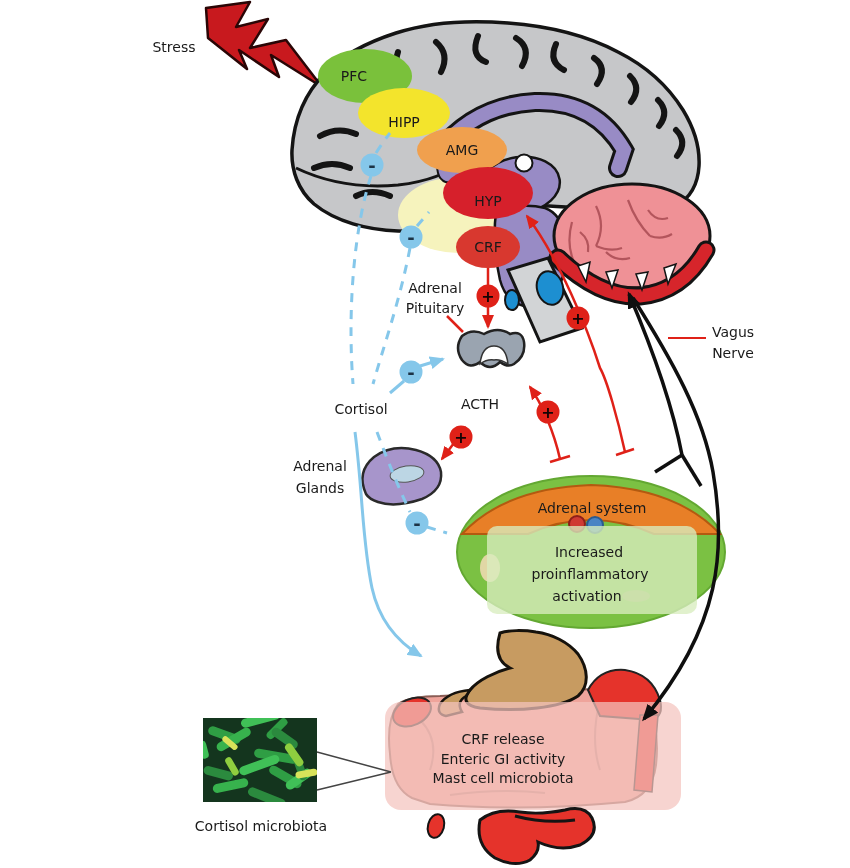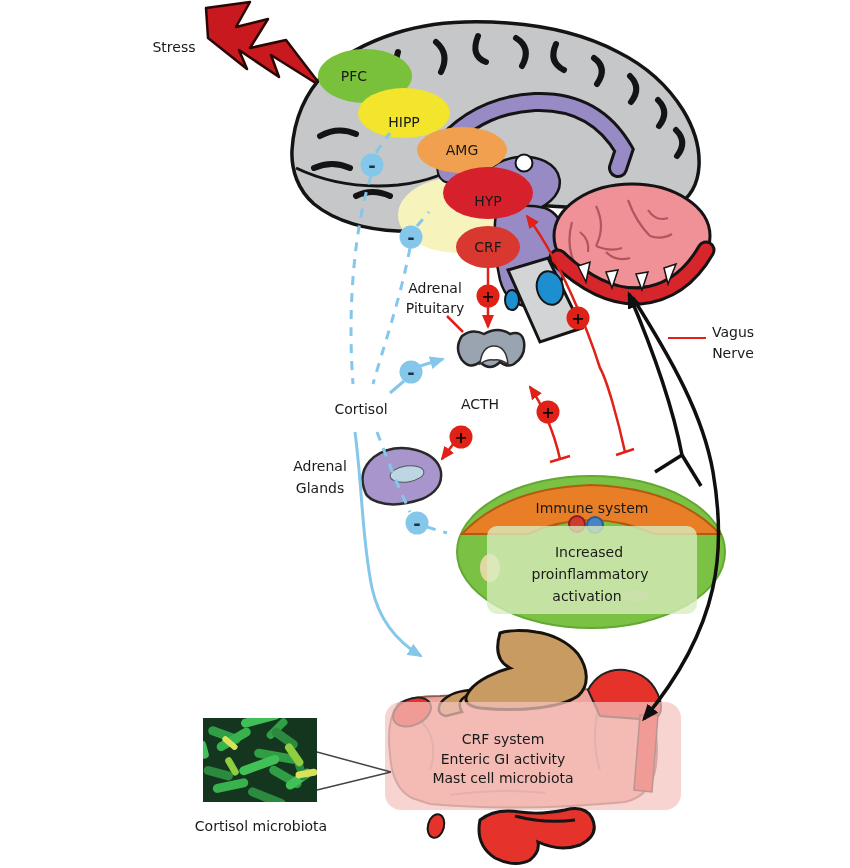--- a/index.html
+++ b/index.html
@@ -216,25 +216,25 @@
 <div class="lbl" style="left:488px;top:201px">HYP</div>
 <div class="lbl" style="left:488px;top:247px">CRF</div>
 <div class="lbl" style="left:435px;top:288px">Adrenal</div>
 <div class="lbl" style="left:435px;top:308px">Pituitary</div>
 <div class="lbl" style="left:480px;top:404px">ACTH</div>
 <div class="lbl" style="left:361px;top:409px">Cortisol</div>
 <div class="lbl" style="left:320px;top:466px">Adrenal</div>
 <div class="lbl" style="left:320px;top:488px">Glands</div>
 <div class="lbl" style="left:733px;top:332px">Vagus</div>
 <div class="lbl" style="left:733px;top:353px">Nerve</div>
-<div class="lbl" style="left:592px;top:508px">Immune system</div>
+<div class="lbl" style="left:592px;top:508px">Adrenal system</div>
 <div class="lbl" style="left:589px;top:552px">Increased</div>
 <div class="lbl" style="left:590px;top:574px">proinflammatory</div>
 <div class="lbl" style="left:587px;top:596px">activation</div>
-<div class="lbl" style="left:503px;top:739px">CRF system</div>
+<div class="lbl" style="left:503px;top:739px">CRF release</div>
 <div class="lbl" style="left:503px;top:759px">Enteric GI activity</div>
 <div class="lbl" style="left:503px;top:778px">Mast cell microbiota</div>
 <div class="lbl" style="left:261px;top:826px">Cortisol microbiota</div>
 
 <div class="sign plus" style="left:488px;top:296px">+</div>
 <div class="sign plus" style="left:461px;top:437px">+</div>
 <div class="sign plus" style="left:548px;top:412px">+</div>
 <div class="sign plus" style="left:578px;top:318px">+</div>
 <div class="sign minus" style="left:372px;top:165px">-</div>
 <div class="sign minus" style="left:411px;top:237px">-</div>

